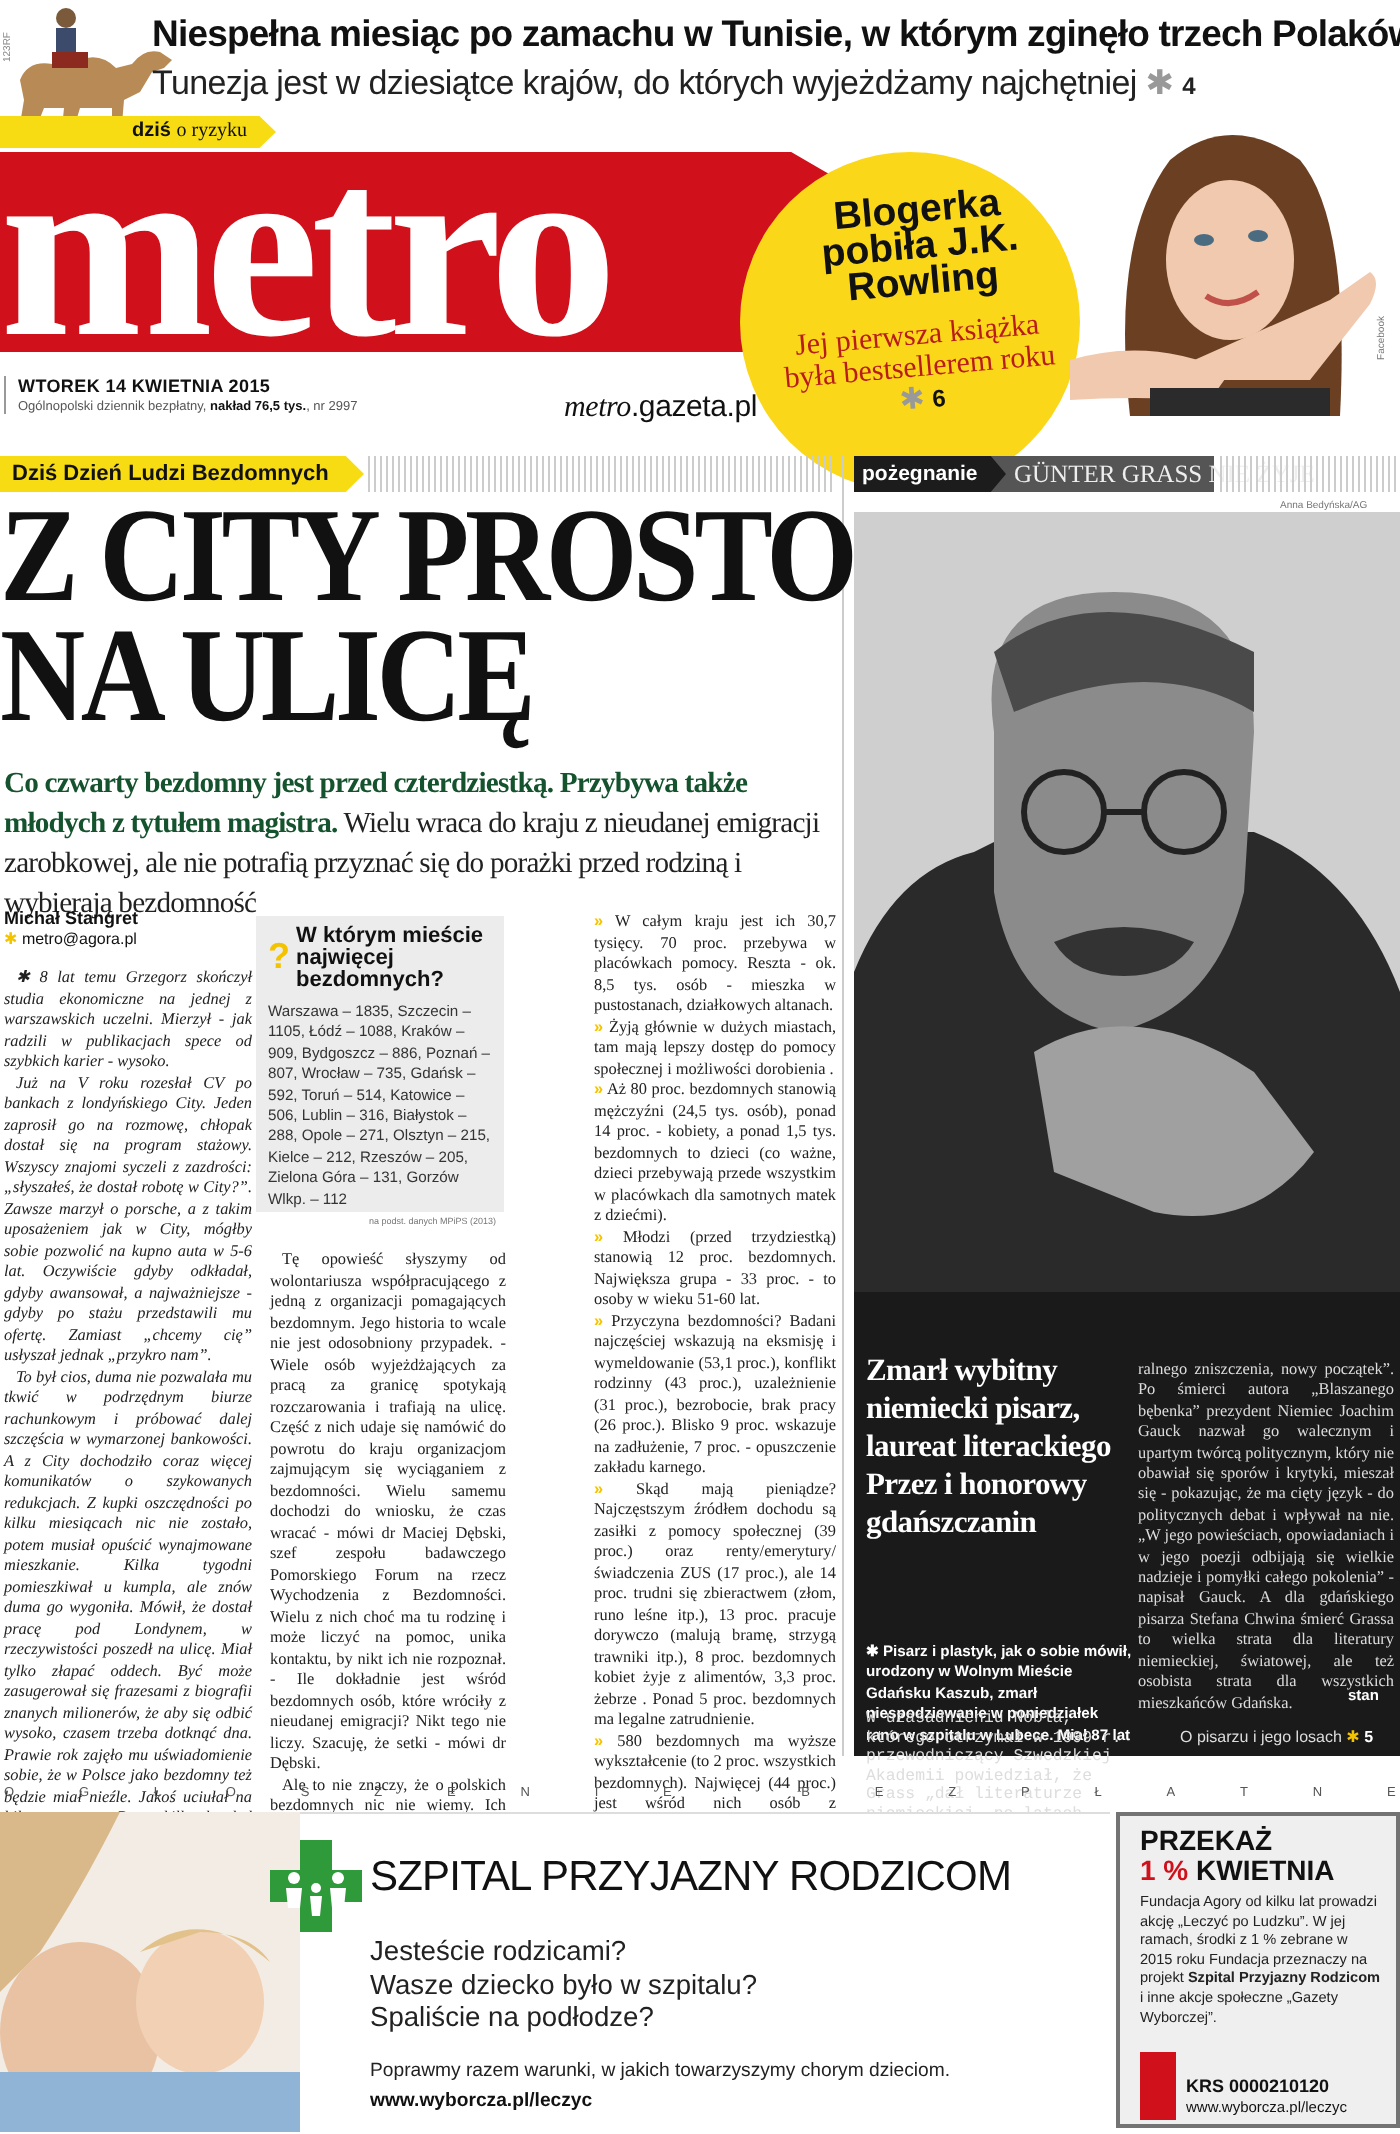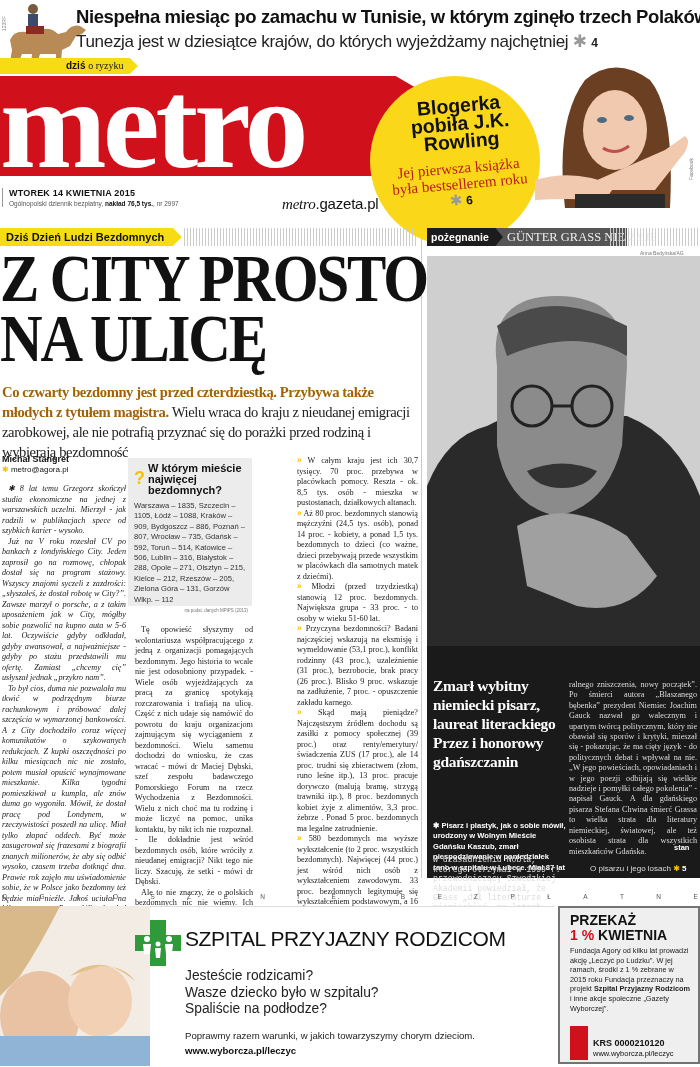--- a/index.html
+++ b/index.html
@@ -35,29 +35,29 @@
   .imprint b { color: #111; }
   .site { left: 282px; top: 195px; font-size: 15px; letter-spacing: -0.2px; }
   .site i { font-family: "Liberation Serif", serif; font-style: italic; }
 
   
   .section-yellow { left: 0; top: 228px; width: 182px; height: 18px; background: #f7dc14; clip-path: polygon(0 0, 95% 0, 100% 50%, 95% 100%, 0 100%); font-weight: bold; font-size: 11px; line-height: 18px; padding-left: 6px; }
   .hatch { background: repeating-linear-gradient(90deg, #ccc 0 1px, transparent 1px 3px); height: 18px; }
   .hatch1 { left: 184px; top: 228px; width: 234px; }
   .hatch2 { left: 610px; top: 228px; width: 90px; }
   .vline { left: 421px; top: 228px; width: 1px; height: 650px; background: #ccc; }
-  .section-black { left: 427px; top: 228px; width: 200px; height: 18px; background: #555; }
+  .section-black { left: 427px; top: 228px; width: 180px; height: 18px; background: #555; }
   .section-black .lbl { position: absolute; left: 0; top: 0; height: 18px; width: 76px; background: #1c1c1c; clip-path: polygon(0 0, 90% 0, 100% 50%, 90% 100%, 0 100%); color: #fff; font-weight: bold; font-size: 10.5px; line-height: 18px; padding-left: 4px; }
   .section-black .txt { position: absolute; left: 80px; top: 0; font-family: "Liberation Serif", serif; color: #eee; font-size: 12.5px; line-height: 18px; white-space: nowrap; }
   .photo-credit { left: 640px; top: 250px; font-size: 5px; color: #777; }
 
   
   .headline { left: 0; top: 248px; width: 420px; font-family: "Liberation Serif", serif; font-weight: bold; font-size: 67px; line-height: 60px; letter-spacing: -2.5px; transform: scaleX(0.88); transform-origin: left top; white-space: nowrap; }
   .lede { left: 2px; top: 382px; width: 416px; font-family: "Liberation Serif", serif; font-size: 14.6px; line-height: 20px; letter-spacing: -0.4px; color: #222; }
-  .lede b { color: #a16207; }
+  .lede b { color: #14532d; }
 
   .author { left: 2px; top: 454px; font-weight: bold; font-size: 9px; }
   .email { left: 2px; top: 465px; font-size: 8px; }
   .email .star { color: #f4c300; }
 
   .col { font-family: "Liberation Serif", serif; font-size: 8.2px; line-height: 10.5px; text-align: justify; color: #222; }
   .col p { text-indent: 6px; }
   .col-italic { font-style: italic; }
   .col1 { left: 2px; top: 484px; width: 124px; }
   .col2 { left: 135px; top: 625px; width: 118px; }
@@ -191,20 +191,21 @@
   <div class="qsrc">na podst. danych MPiPS (2013)</div>
 </div>
 
 <div class="abs col col2">
   <p>Tę opowieść słyszymy od wolontariusza współpracującego z jedną z organizacji pomagających bezdomnym. Jego historia to wcale nie jest odosobniony przypadek. - Wiele osób wyjeżdżających za pracą za granicę spotykają rozczarowania i trafiają na ulicę. Część z nich udaje się namówić do powrotu do kraju organizacjom zajmującym się wyciąganiem z bezdomności. Wielu samemu dochodzi do wniosku, że czas wracać - mówi dr Maciej Dębski, szef zespołu badawczego Pomorskiego Forum na rzecz Wychodzenia z Bezdomności. Wielu z nich choć ma tu rodzinę i może liczyć na pomoc, unika kontaktu, by nikt ich nie rozpoznał. - Ile dokładnie jest wśród bezdomnych osób, które wróciły z nieudanej emigracji? Nikt tego nie liczy. Szacuję, że setki - mówi dr Dębski.</p>
   <p>Ale to nie znaczy, że o polskich bezdomnych nic nie wiemy. Ich spis co jakiś czas przeprowadza Ministerstwo Pracy i Polityki Społecznej. Oto jaki portret się z nich wyłania.</p>
 </div>
 
 <div class="abs col col3">
   <p><span class="chev">»</span> <span>W całym kraju jest ich 30,7 tysięcy. 70 proc. przebywa w placówkach pomocy. Reszta - ok. 8,5 tys. osób - mieszka w pustostanach, działkowych altanach.</span></p>
+  <p><span class="chev">»</span> <span>Żyją głównie w dużych miastach, tam mają lepszy dostęp do pomocy społecznej i możliwości dorobienia .</span></p>
   <p><span class="chev">»</span> <span>Aż 80 proc. bezdomnych stanowią mężczyźni (24,5 tys. osób), ponad 14 proc. - kobiety, a ponad 1,5 tys. bezdomnych to dzieci (co ważne, dzieci przebywają przede wszystkim w placówkach dla samotnych matek z dziećmi).</span></p>
   <p><span class="chev">»</span> <span>Młodzi (przed trzydziestką) stanowią 12 proc. bezdomnych. Największa grupa - 33 proc. - to osoby w wieku 51-60 lat.</span></p>
   <p><span class="chev">»</span> <span>Przyczyna bezdomności? Badani najczęściej wskazują na eksmisję i wymeldowanie (53,1 proc.), konflikt rodzinny (43 proc.), uzależnienie (31 proc.), bezrobocie, brak pracy (26 proc.). Blisko 9 proc. wskazuje na zadłużenie, 7 proc. - opuszczenie zakładu karnego.</span></p>
   <p><span class="chev">»</span> <span>Skąd mają pieniądze? Najczęstszym źródłem dochodu są zasiłki z pomocy społecznej (39 proc.) oraz renty/emerytury/świadczenia ZUS (17 proc.), ale 14 proc. trudni się zbieractwem (złom, runo leśne itp.), 13 proc. pracuje dorywczo (malują bramę, strzygą trawniki itp.), 8 proc. bezdomnych kobiet żyje z alimentów, 3,3 proc. żebrze . Ponad 5 proc. bezdomnych ma legalne zatrudnienie.</span></p>
   <p><span class="chev">»</span> <span>580 bezdomnych ma wyższe wykształcenie (to 2 proc. wszystkich bezdomnych). Najwięcej (44 proc.) jest wśród nich osób z wykształceniem zawodowym. 33 proc. bezdomnych legitymuje się wykształceniem podstawowym, a 16 proc. - średnim. ✱</span></p>
 </div>
 
 <svg class="abs grass-photo" viewBox="0 0 273 390" preserveAspectRatio="none">
   <rect width="273" height="390" fill="#cfcfcf"></rect>
   <path d="M0 390 L0 230 Q20 180 60 170 L80 160 L200 160 Q250 180 273 240 L273 390 Z" fill="#2a2a2a"></path>

